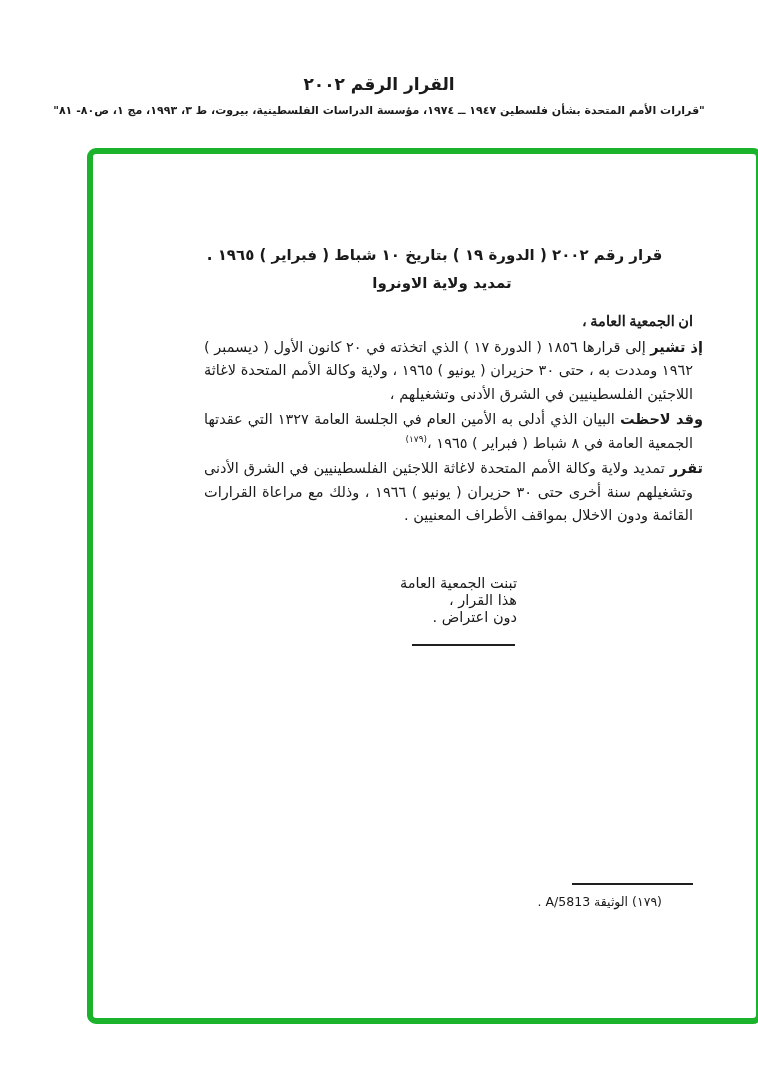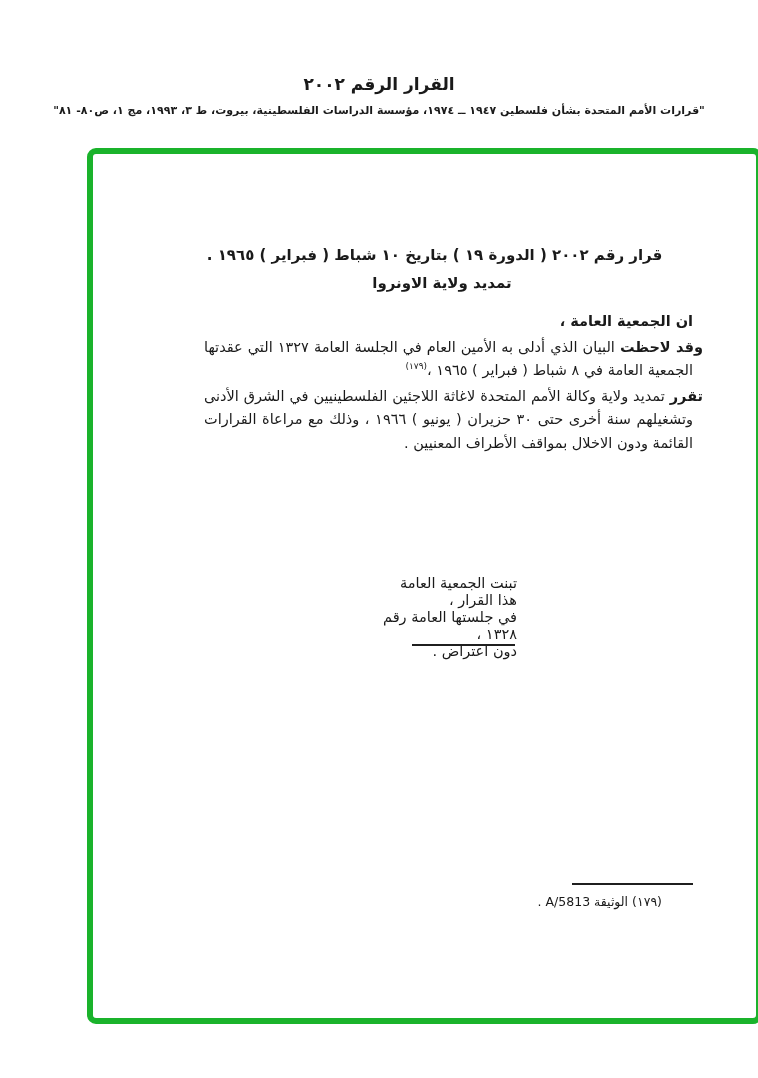--- a/index.html
+++ b/index.html
@@ -26,21 +26,21 @@
   }
   .h2{
     position:absolute;top:120px;left:45px;right:10px;text-align:center;
     font-size:15px;font-weight:bold;direction:rtl;
   }
   .body-text{
     position:absolute;top:156px;right:63px;width:489px;direction:rtl;
     text-align:justify;font-size:14.5px;line-height:23.5px;
   }
   .body-text p{margin:0;}
-  .body-text p.opening{font-weight:bold;}
+  .body-text p.opening{font-weight:bold;font-family:Liberation Serif, serif;}
   .body-text p.para{margin-top:2px;text-indent:-10px;}
   .body-text sup{font-size:9px;vertical-align:super;line-height:0;}
   .adoption{
     position:absolute;top:421px;right:239px;width:140px;direction:rtl;
     font-size:14.5px;line-height:17px;text-align:right;
   }
   .adoption .centered{}
   .rule-short{position:absolute;top:490px;left:319px;width:103px;height:2px;background:#1f1f1f;}
   .footnote-rule{position:absolute;top:729px;left:479px;width:121px;height:2px;background:#1f1f1f;}
   .footnote{
@@ -60,32 +60,35 @@
 
   <div class="frame" style="border-color: rgb(26, 179, 43);">
 
     <div class="h1" dir="rtl">قرار رقم ٢٠٠٢ ( الدورة ١٩ ) بتاريخ ١٠ شباط ( فبراير ) ١٩٦٥ .</div>
 
     <div class="h2" dir="rtl">تمديد ولاية الاونروا</div>
 
     <div class="body-text" dir="rtl">
       <p class="opening">ان الجمعية العامة ،</p>
       <p class="para">
+        <b>إذ تشير</b>
+        <span> إلى قرارها ١٨٥٦ ( الدورة ١٧ ) الذي اتخذته في ٢٠ كانون الأول ( ديسمبر ) ١٩٦٢ ومددت به ، حتى ٣٠ حزيران ( يونيو ) ١٩٦٥ ، ولاية وكالة الأمم المتحدة لاغاثة اللاجئين الفلسطينيين في الشرق الأدنى وتشغيلهم ،</span>
+      </p>
+      <p class="para">
         <b>وقد لاحظت</b>
         <span> البيان الذي أدلى به الأمين العام في الجلسة العامة ١٣٢٧ التي عقدتها الجمعية العامة في ٨ شباط ( فبراير ) ١٩٦٥ ،</span><sup>(١٧٩)</sup>
       </p>
       <p class="para">
         <b>تقرر</b>
         <span> تمديد ولاية وكالة الأمم المتحدة لاغاثة اللاجئين الفلسطينيين في الشرق الأدنى وتشغيلهم سنة أخرى حتى ٣٠ حزيران ( يونيو ) ١٩٦٦ ، وذلك مع مراعاة القرارات القائمة ودون الاخلال بمواقف الأطراف المعنيين .</span>
       </p>
     </div>
 
     <div class="adoption" dir="rtl">
       <div>تبنت الجمعية العامة هذا القرار ،</div>
-      <div>في جلستها العامة رقم ١٣٢٨ ،</div>
       <div class="centered">دون اعتراض .</div>
     </div>
 
     <div class="rule-short"></div>
 
     <div class="footnote-rule"></div>
 
     <div class="footnote" dir="rtl">
       <span>(١٧٩) الوثيقة</span>
       <span class="latin">A/5813</span>

